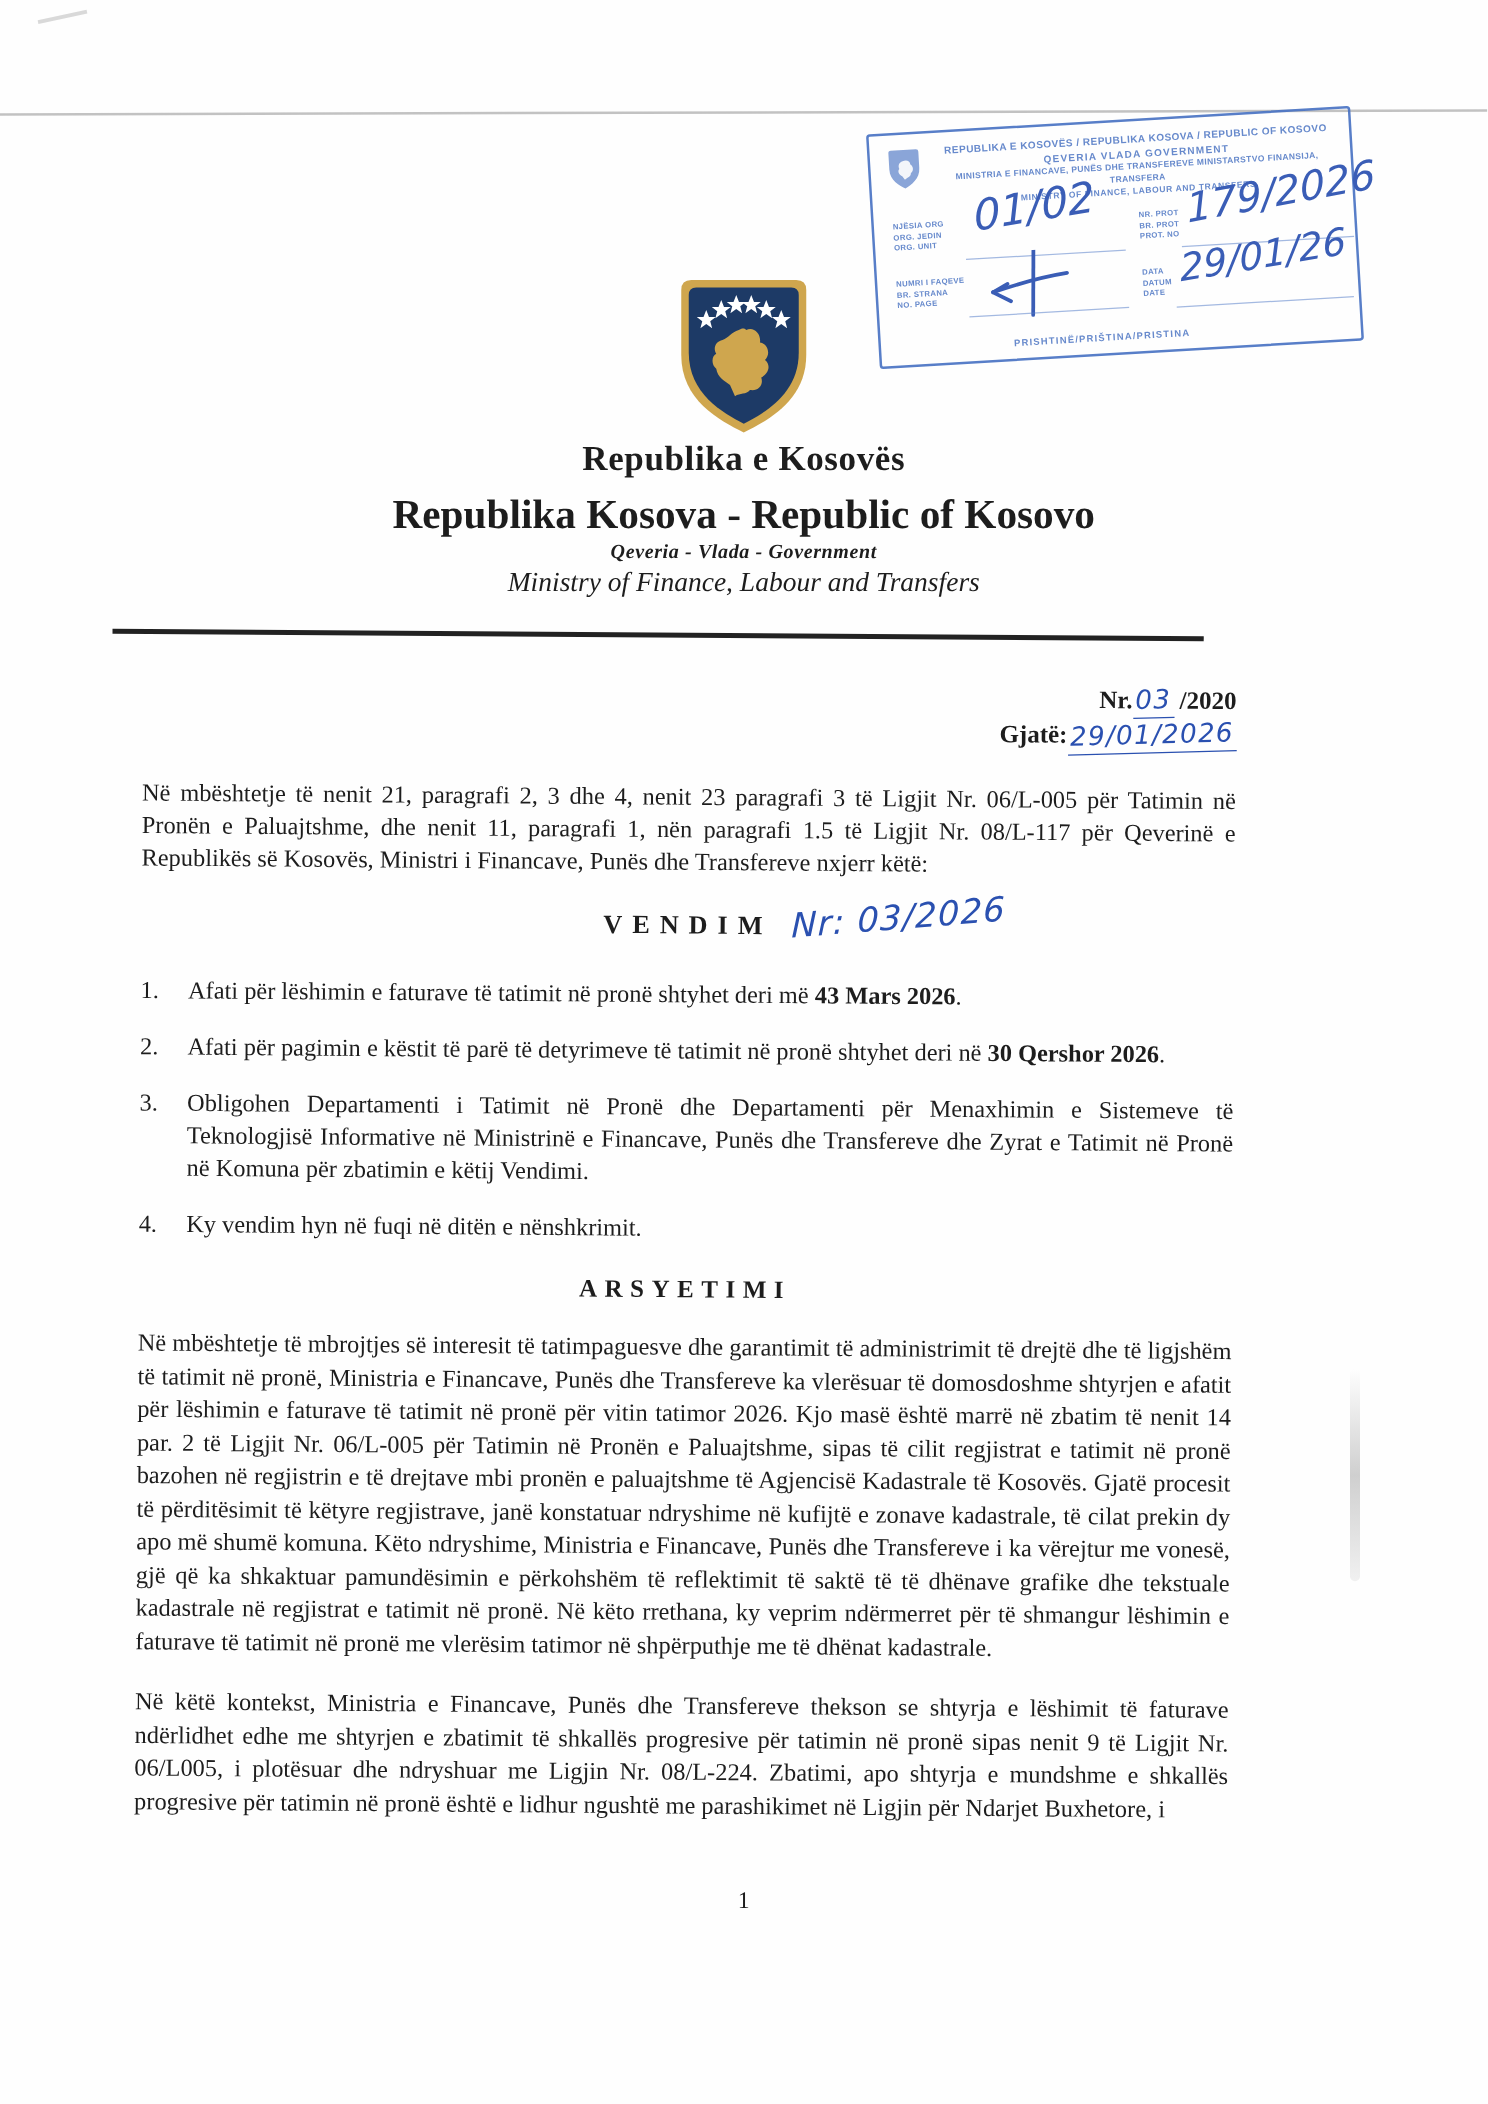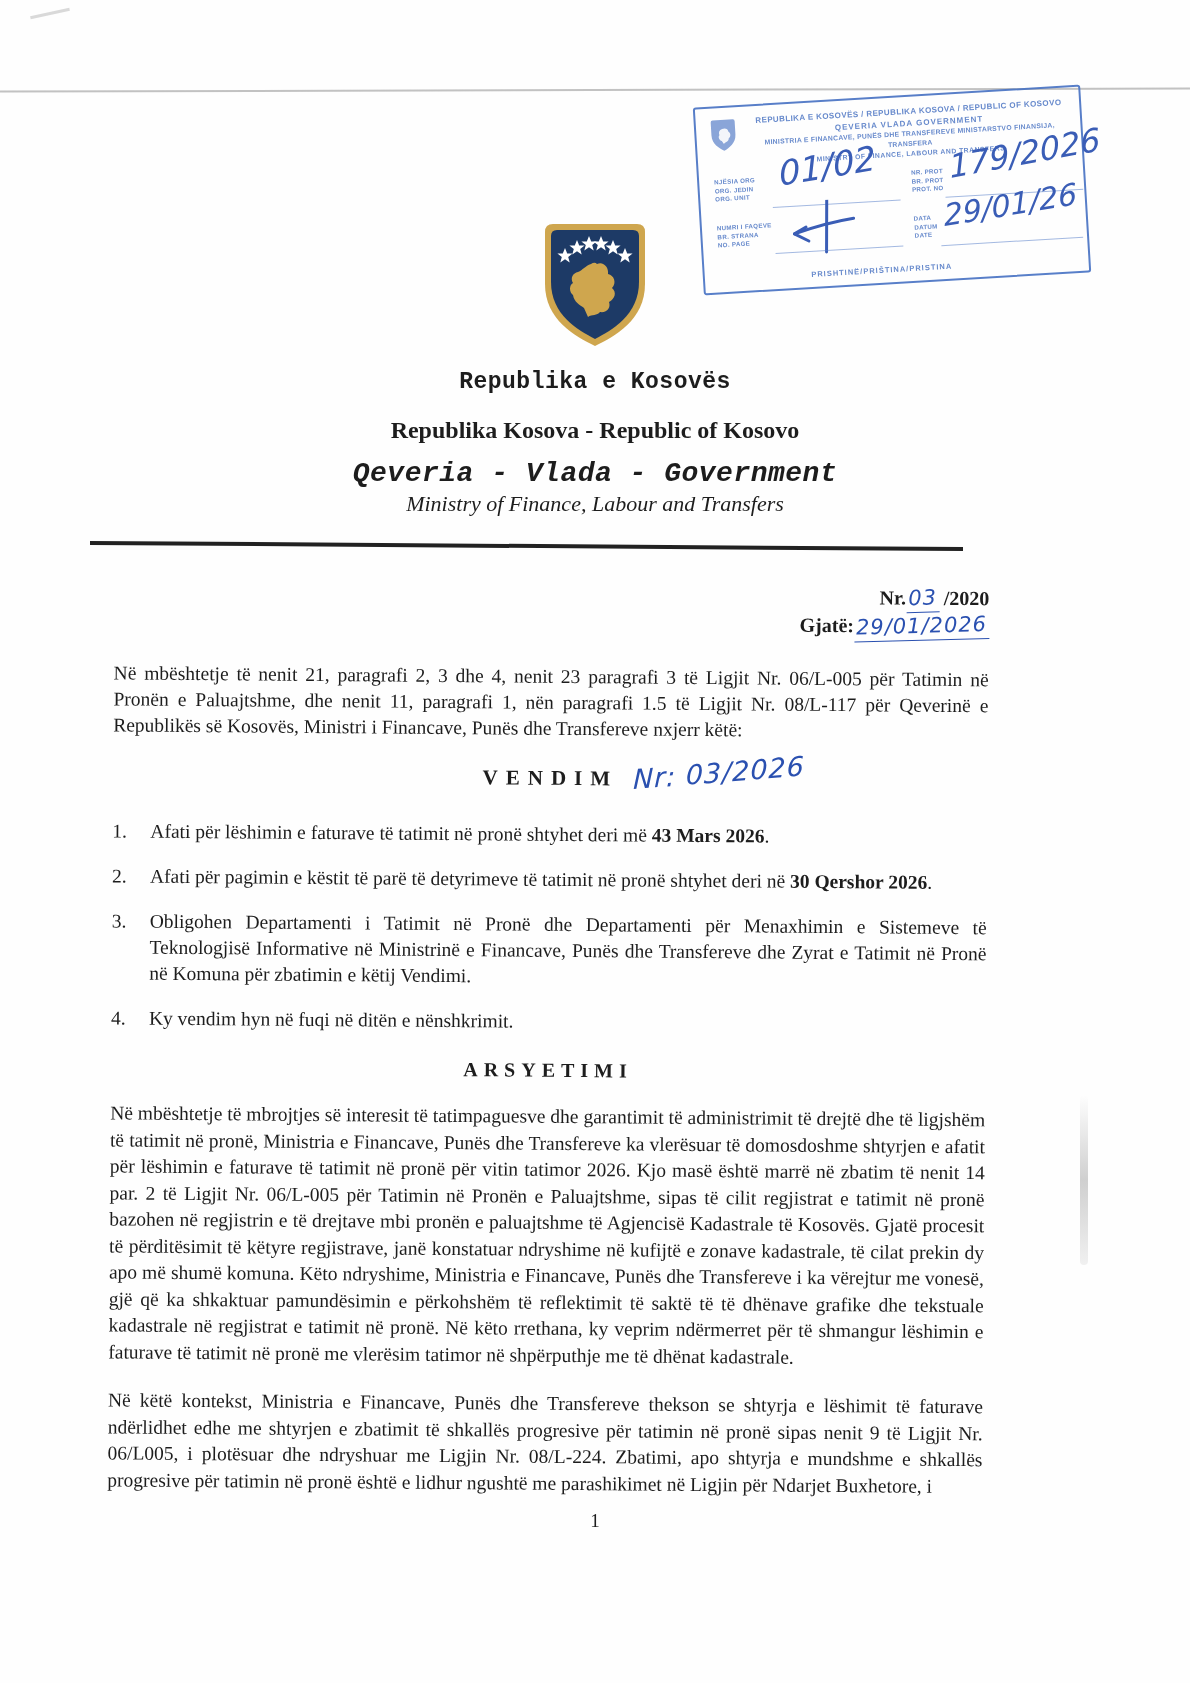--- a/index.html
+++ b/index.html
@@ -49,23 +49,23 @@
     font-family:"DejaVu Sans", sans-serif;font-style:italic;
     white-space:nowrap;
   }
   .stamp-footer{position:absolute;left:0;right:30px;bottom:8px;text-align:center;font-size:7.5px;font-weight:bold;letter-spacing:1px;}
   .stamp-emblem{position:absolute;left:12px;top:9px;}
   .stamp-scribble{position:absolute;left:86px;top:98px;}
 
   
   .header{padding-top:212px;text-align:center;}
   .emblem{display:block;margin:0 auto;}
-  .title-sq{font-size:23px;font-weight:bold;margin-top:17px;letter-spacing:.5px;font-family:Liberation Mono, monospace;}
-  .title-multi{font-size:24px;font-weight:bold;margin-top:22px;}
-  .title-gov{font-size:28px;font-weight:bold;font-style:italic;margin-top:14px;letter-spacing:.5px;font-family:Liberation Mono, monospace;}
+  .title-sq{font-size:28px;font-weight:bold;margin-top:0;letter-spacing:.5px;}
+  .title-multi{font-size:33px;font-weight:bold;margin-top:10px;}
+  .title-gov{font-size:16px;font-weight:bold;font-style:italic;margin-top:2px;letter-spacing:.5px;}
   .ministry{font-size:22px;font-style:italic;line-height:29px;margin-top:6px;}
   .ministry2{font-size:22px;font-style:italic;line-height:29px;}
   .rule{margin:26px 0 0 90px;width:873px;height:3.5px;background:#222;transform:rotate(.4deg);}
 
   
   .doc-main{transform:rotate(.45deg);transform-origin:60px 560px;}
   .meta{margin:30px 205px 0 0;text-align:right;font-weight:bold;font-size:20px;line-height:27px;}
   .hand{
     color:var(--hand-blue);
     font-family:"DejaVu Sans", sans-serif;

